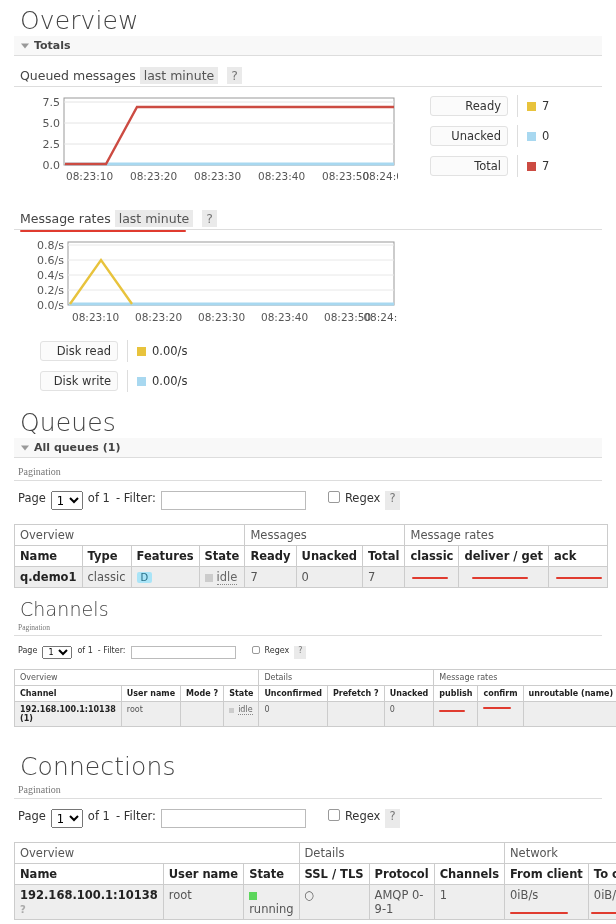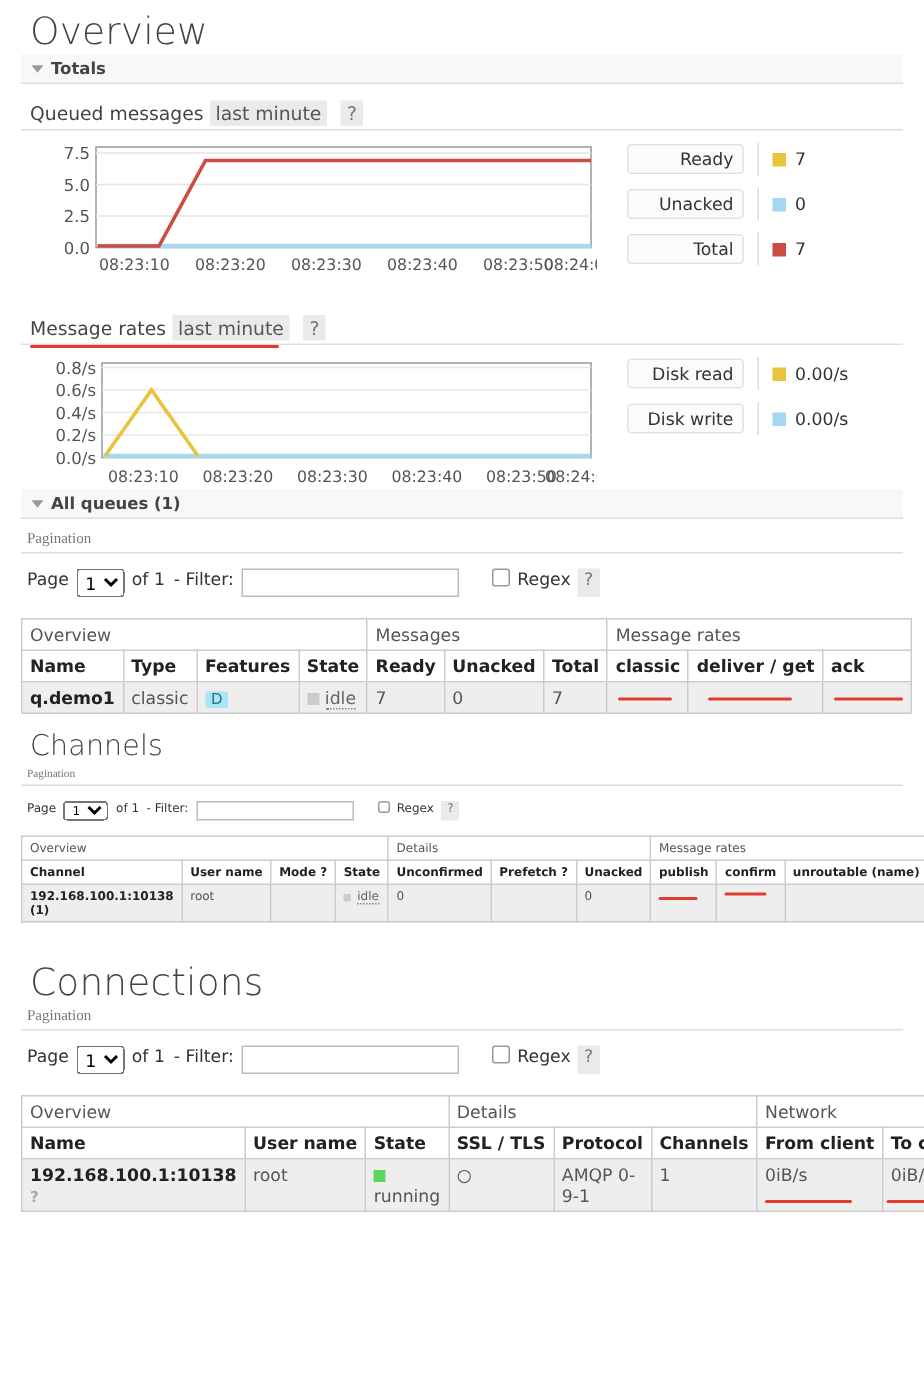--- a/index.html
+++ b/index.html
@@ -66,21 +66,21 @@
     color: #777;
     cursor: help;
   }
   .redline {
     position: absolute;
     height: 2px;
     background: #e03b2f;
     border-radius: 1px;
   }
 
-  .chart-block { position: relative; display: flex; align-items: flex-start; }
+  .chart-block { position: relative; display: flex; align-items: flex-start; gap: 12px; }
   .chart-wrap { position: relative; width: 378px; height: 90px; }
   .legend { margin-left: 20px; padding-top: 2px; }
   .legend-row { display: flex; align-items: center; margin-bottom: 8px; }
   .legend-btn {
     width: 78px;
     text-align: right;
     font-size: 11.5px;
     color: #333;
     background: #fbfbfb;
     border: 1px solid #e2e2e2;
@@ -216,21 +216,21 @@
     </div>
   </div>
 
   <div class="chart-head" style="margin-top:24px;">
     <span>Message rates</span>
     <span class="period">last minute</span>
     <span class="qmark">?</span>
     <span class="redline" style="left:6px; bottom:-3px; width:166px;"></span>
   </div>
 
-  <div class="chart-block" style="padding-left:6px; ">
+  <div class="chart-block" style="padding-left:6px; flex-direction:column;">
     <div class="chart-wrap">
       <svg width="378" height="90" viewBox="0 0 378 90">
         <text x="44" y="13" font-family="DejaVu Sans" font-size="11" fill="#555" text-anchor="end">0.8/s</text>
         <text x="44" y="28" font-family="DejaVu Sans" font-size="11" fill="#555" text-anchor="end">0.6/s</text>
         <text x="44" y="43" font-family="DejaVu Sans" font-size="11" fill="#555" text-anchor="end">0.4/s</text>
         <text x="44" y="58" font-family="DejaVu Sans" font-size="11" fill="#555" text-anchor="end">0.2/s</text>
         <text x="44" y="73" font-family="DejaVu Sans" font-size="11" fill="#555" text-anchor="end">0.0/s</text>
         <rect x="48" y="6" width="326" height="63" fill="#ffffff" stroke="#999" stroke-width="1"></rect>
         <line x1="48" y1="9" x2="374" y2="9" stroke="#e8e8e8" stroke-width="1"></line>
         <line x1="48" y1="24" x2="374" y2="24" stroke="#e8e8e8" stroke-width="1"></line>
@@ -257,20 +257,21 @@
       </div>
       <div class="legend-row">
         <div class="legend-btn">Disk write</div>
         <div class="legend-sep"></div>
         <span class="swatch" style="background:#a8d8f0"></span>
         <span class="legend-val">0.00/s</span>
       </div>
     </div>
   </div>
 
+  <h1 class="section-title queues-title">Queues</h1>
   <div class="subhead">
     <span class="caret"></span>
     <span>All queues (1)</span>
   </div>
   <div class="pagination-label">Pagination</div>
   <div class="pager">
     <span>Page</span>
     <select><option>1</option></select>
     <span>of 1</span>
     <span style="margin-left:6px;">- Filter:</span>

